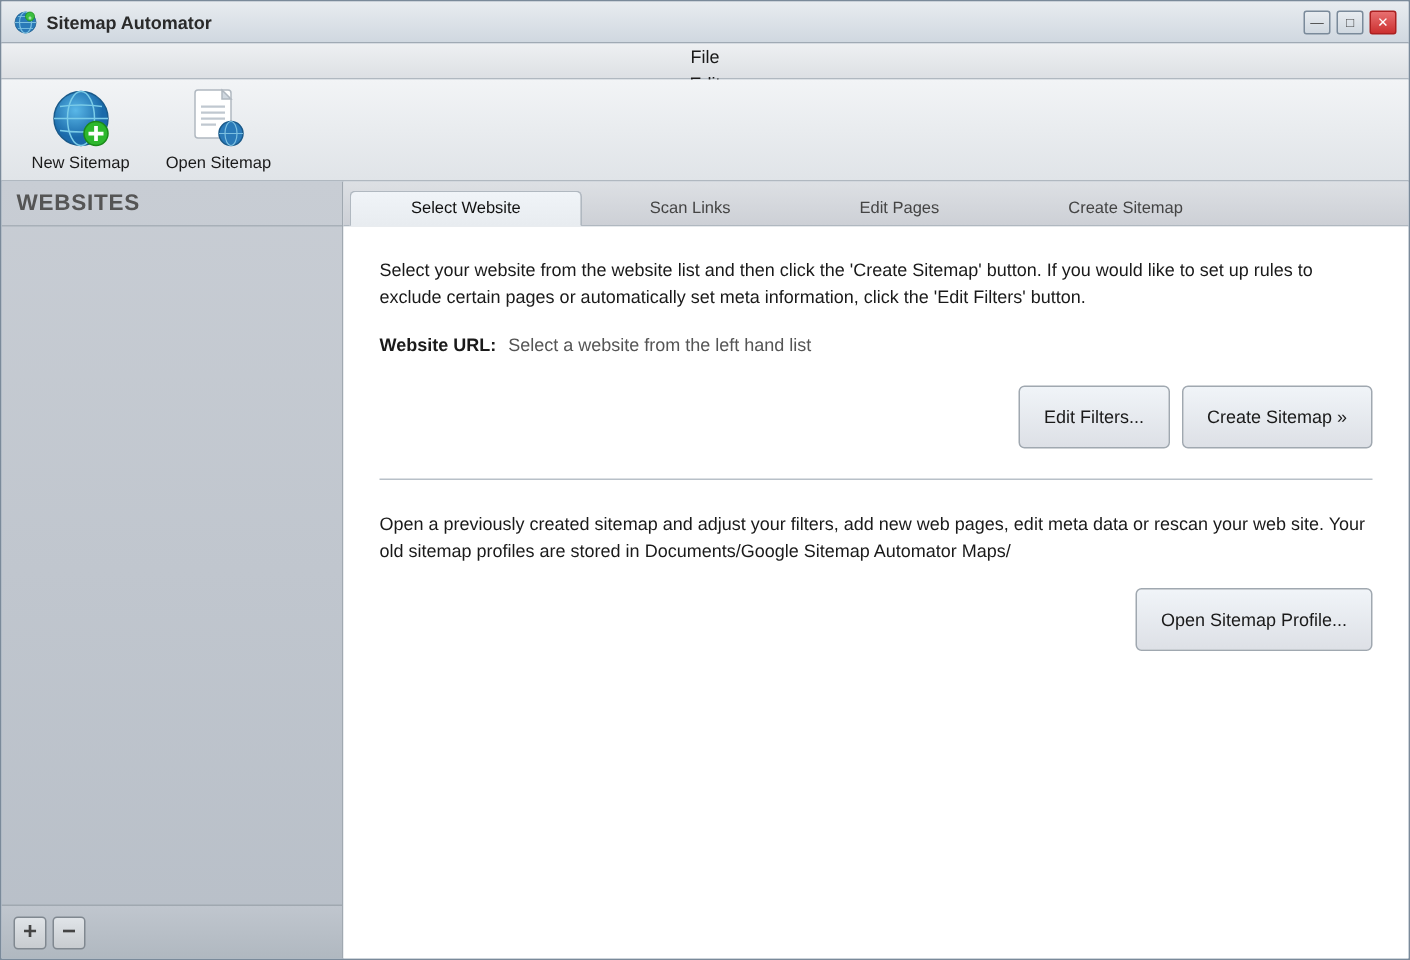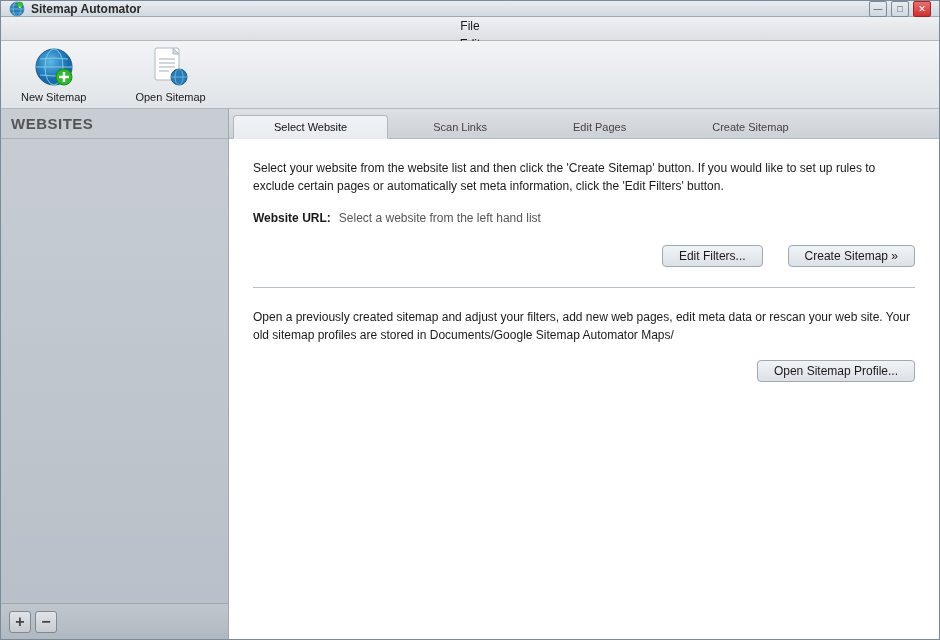--- a/index.html
+++ b/index.html
@@ -16,21 +16,21 @@
     .window {
       width: 940px;
       height: 640px;
       border: 1px solid #7a8a9a;
       display: flex;
       flex-direction: column;
       background: #dde3eb;
     }
 
     .titlebar {
-      height: 16px;
+      height: 28px;
       background: linear-gradient(to bottom, #e8ecf0, #d0d8e0);
       border-bottom: 1px solid #a0aab4;
       display: flex;
       align-items: center;
       padding: 0 8px;
       gap: 6px;
       flex-shrink: 0;
     }
 
     .titlebar-icon {
@@ -91,21 +91,21 @@
     }
 
     
     .toolbar {
       height: 68px;
       background: linear-gradient(to bottom, #f2f4f6, #e0e4e8);
       border-bottom: 1px solid #b0b8c0;
       display: flex;
       align-items: center;
       padding: 0 12px;
-      gap: 33px;
+      gap: 8px;
       flex-shrink: 0;
     }
 
     .toolbar-btn {
       display: flex;
       flex-direction: column;
       align-items: center;
       gap: 4px;
       cursor: pointer;
       padding: 4px 8px;
@@ -252,29 +252,28 @@
     }
 
     .btn-row {
       display: flex;
       justify-content: flex-end;
       gap: 8px;
       margin-bottom: 20px;
     }
 
     .btn {
-      padding: 3px 16px;
+      padding: 13px 16px;
       font-size: 12px;
       color: #1a1a1a;
       background: linear-gradient(to bottom, #f0f4f8, #dde0e6);
       border: 1px solid #a0a8b0;
       border-radius: 4px;
       cursor: pointer;
       white-space: nowrap;
-      margin-left: 17px;
     }
 
     .divider {
       height: 1px;
       background: #b8c0c8;
       margin: 8px 0 20px 0;
     }
 
     .section2-text {
       font-size: 12px;

